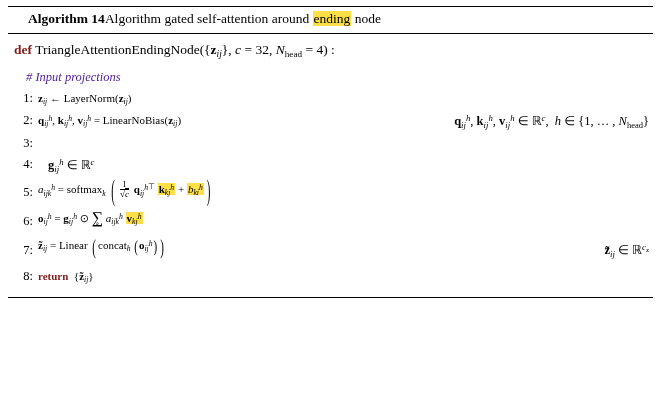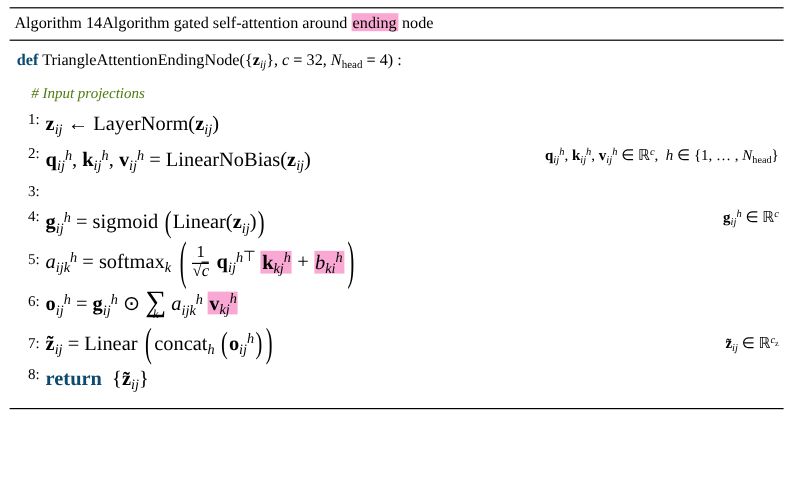--- a/index.html
+++ b/index.html
@@ -24,57 +24,57 @@
   .rule {
     border-top: 1.2px solid #000;
     width: 100%;
   }
   .rule.thin { border-top: 0.9px solid #000; }
   .title-row {
     padding: 4px 4px 5px 4px;
     font-size: 13.5px;
     line-height: 1.25;
   }
-  .title-row .bold { font-weight: normal; }
+  .title-row .bold { font-weight: bold; margin-left: 16px; }
   .hl {
-    background: #f9a8d4;
+    background: #fde047;
     padding: 0 1px;
   }
   .body {
     padding: 6px 4px 8px 4px;
     font-size: 13px;
   }
   .defline {
     font-size: 13.5px;
     padding: 2px 0 6px 2px;
   }
-  .kw { font-weight: bold; color: #0c4a6e; }
+  .kw { font-weight: bold; color: #7f1d1d; }
   .comment {
-    color: #4d7c0f;
+    color: #4c1d95;
     font-style: italic;
     font-size: 12.5px;
     padding: 5px 0 3px 14px;
   }
   .line {
     display: flex;
     align-items: flex-start;
     padding: 3px 0;
     position: relative;
   }
   .num {
     width: 26px;
     text-align: right;
     flex: 0 0 26px;
     font-size: 12.5px;
     padding-right: 5px;
     box-sizing: border-box;
   }
   .content {
     flex: 1 1 auto;
-    font-size: 17px;
+    font-size: 11px;
     line-height: 1.35;
   }
   .right {
     flex: 0 0 auto;
     font-size: 12.5px;
     padding-left: 10px;
     white-space: nowrap;
   }
   .bf { font-weight: bold; }
   .it { font-style: italic; }
@@ -175,23 +175,20 @@
         <span class="bf">q</span><sub class="it">ij</sub><sup class="it">h</sup>, <span class="bf">k</span><sub class="it">ij</sub><sup class="it">h</sup>, <span class="bf">v</span><sub class="it">ij</sub><sup class="it">h</sup> ∈ ℝ<sup class="it">c</sup>, &nbsp;<span class="it">h</span> ∈ {1, … , <span class="it">N</span><sub class="sub-rm">head</sub>}
       </div>
     </div>
 
     <div class="line">
       <div class="num">3:</div>
     </div>
 
     <div class="line">
       <div class="num">4:</div>
-      <div class="content">
-        <span class="bf">g</span><sub class="it">ij</sub><sup class="it">h</sup> = sigmoid <span class="bigparen3">(</span>Linear(<span class="bf">z</span><sub class="it">ij</sub>)<span class="bigparen3">)</span>
-      </div>
       <div class="right">
         <span class="bf">g</span><sub class="it">ij</sub><sup class="it">h</sup> ∈ ℝ<sup class="it">c</sup>
       </div>
     </div>
 
 
     <div class="line tallline">
       <div class="num">5:</div>
       <div class="content">
         <span class="it">a</span><sub class="it">ijk</sub><sup class="it">h</sup> = softmax<sub class="it">k</sub>

